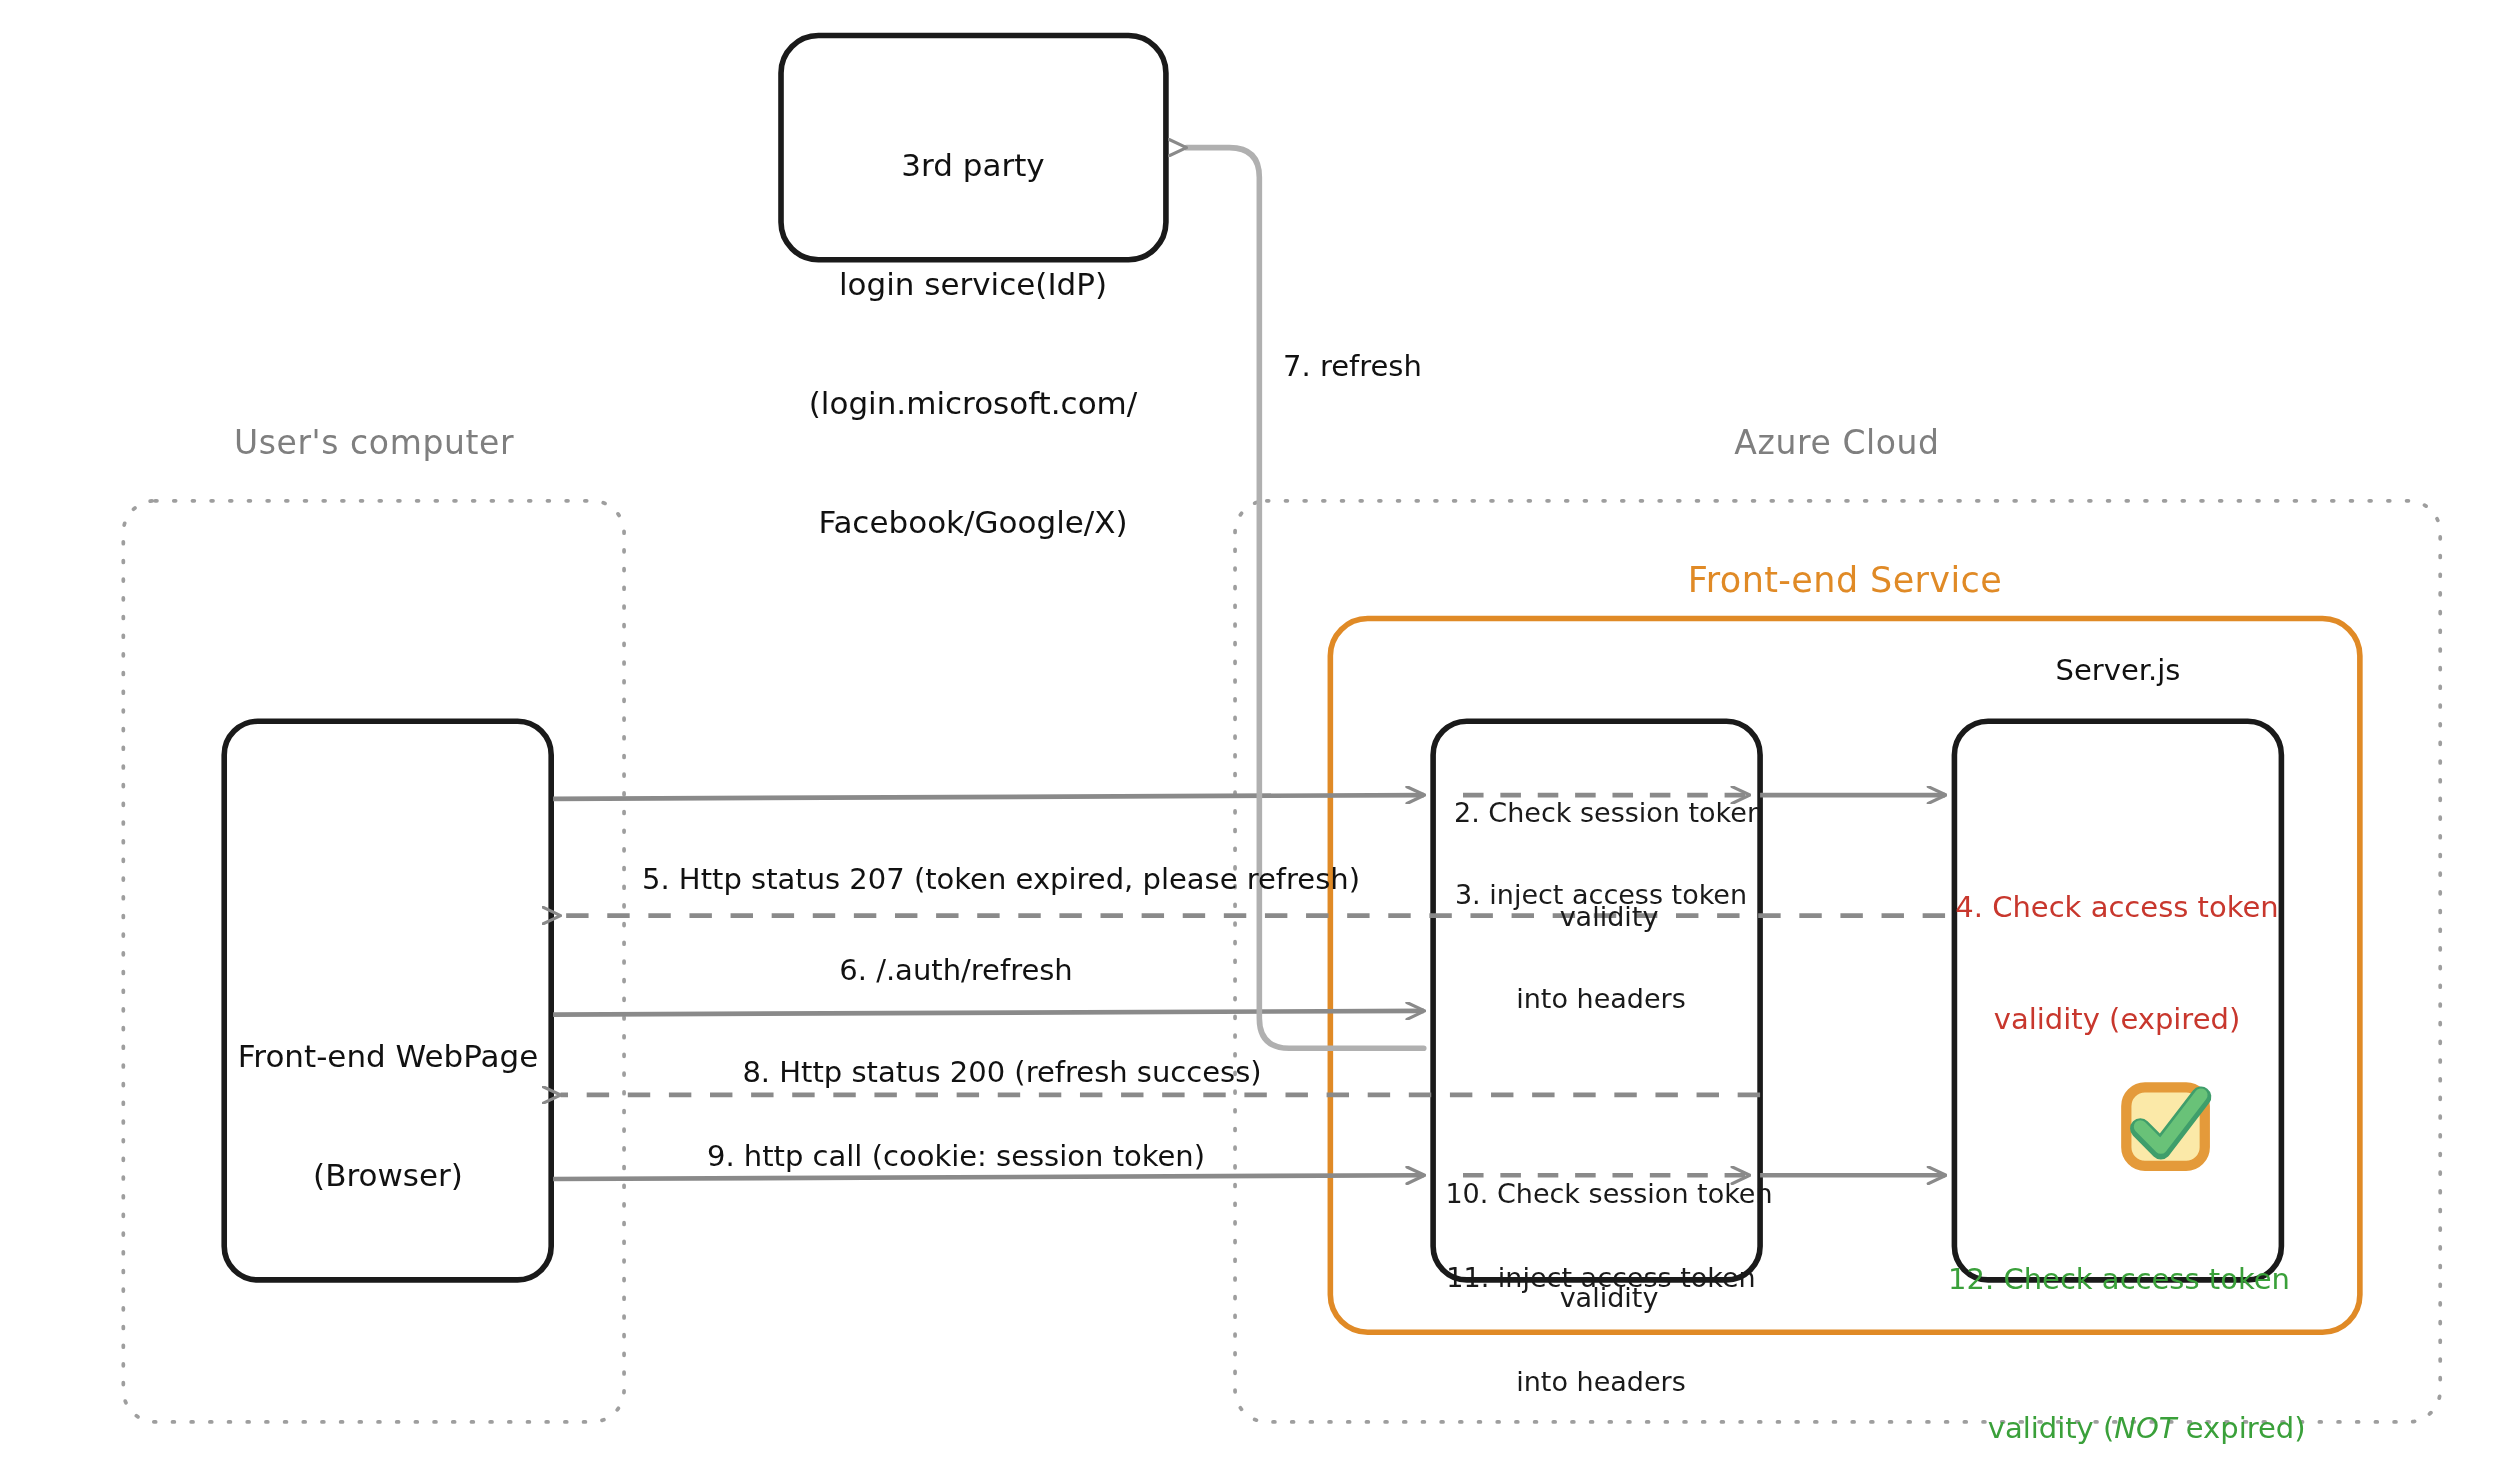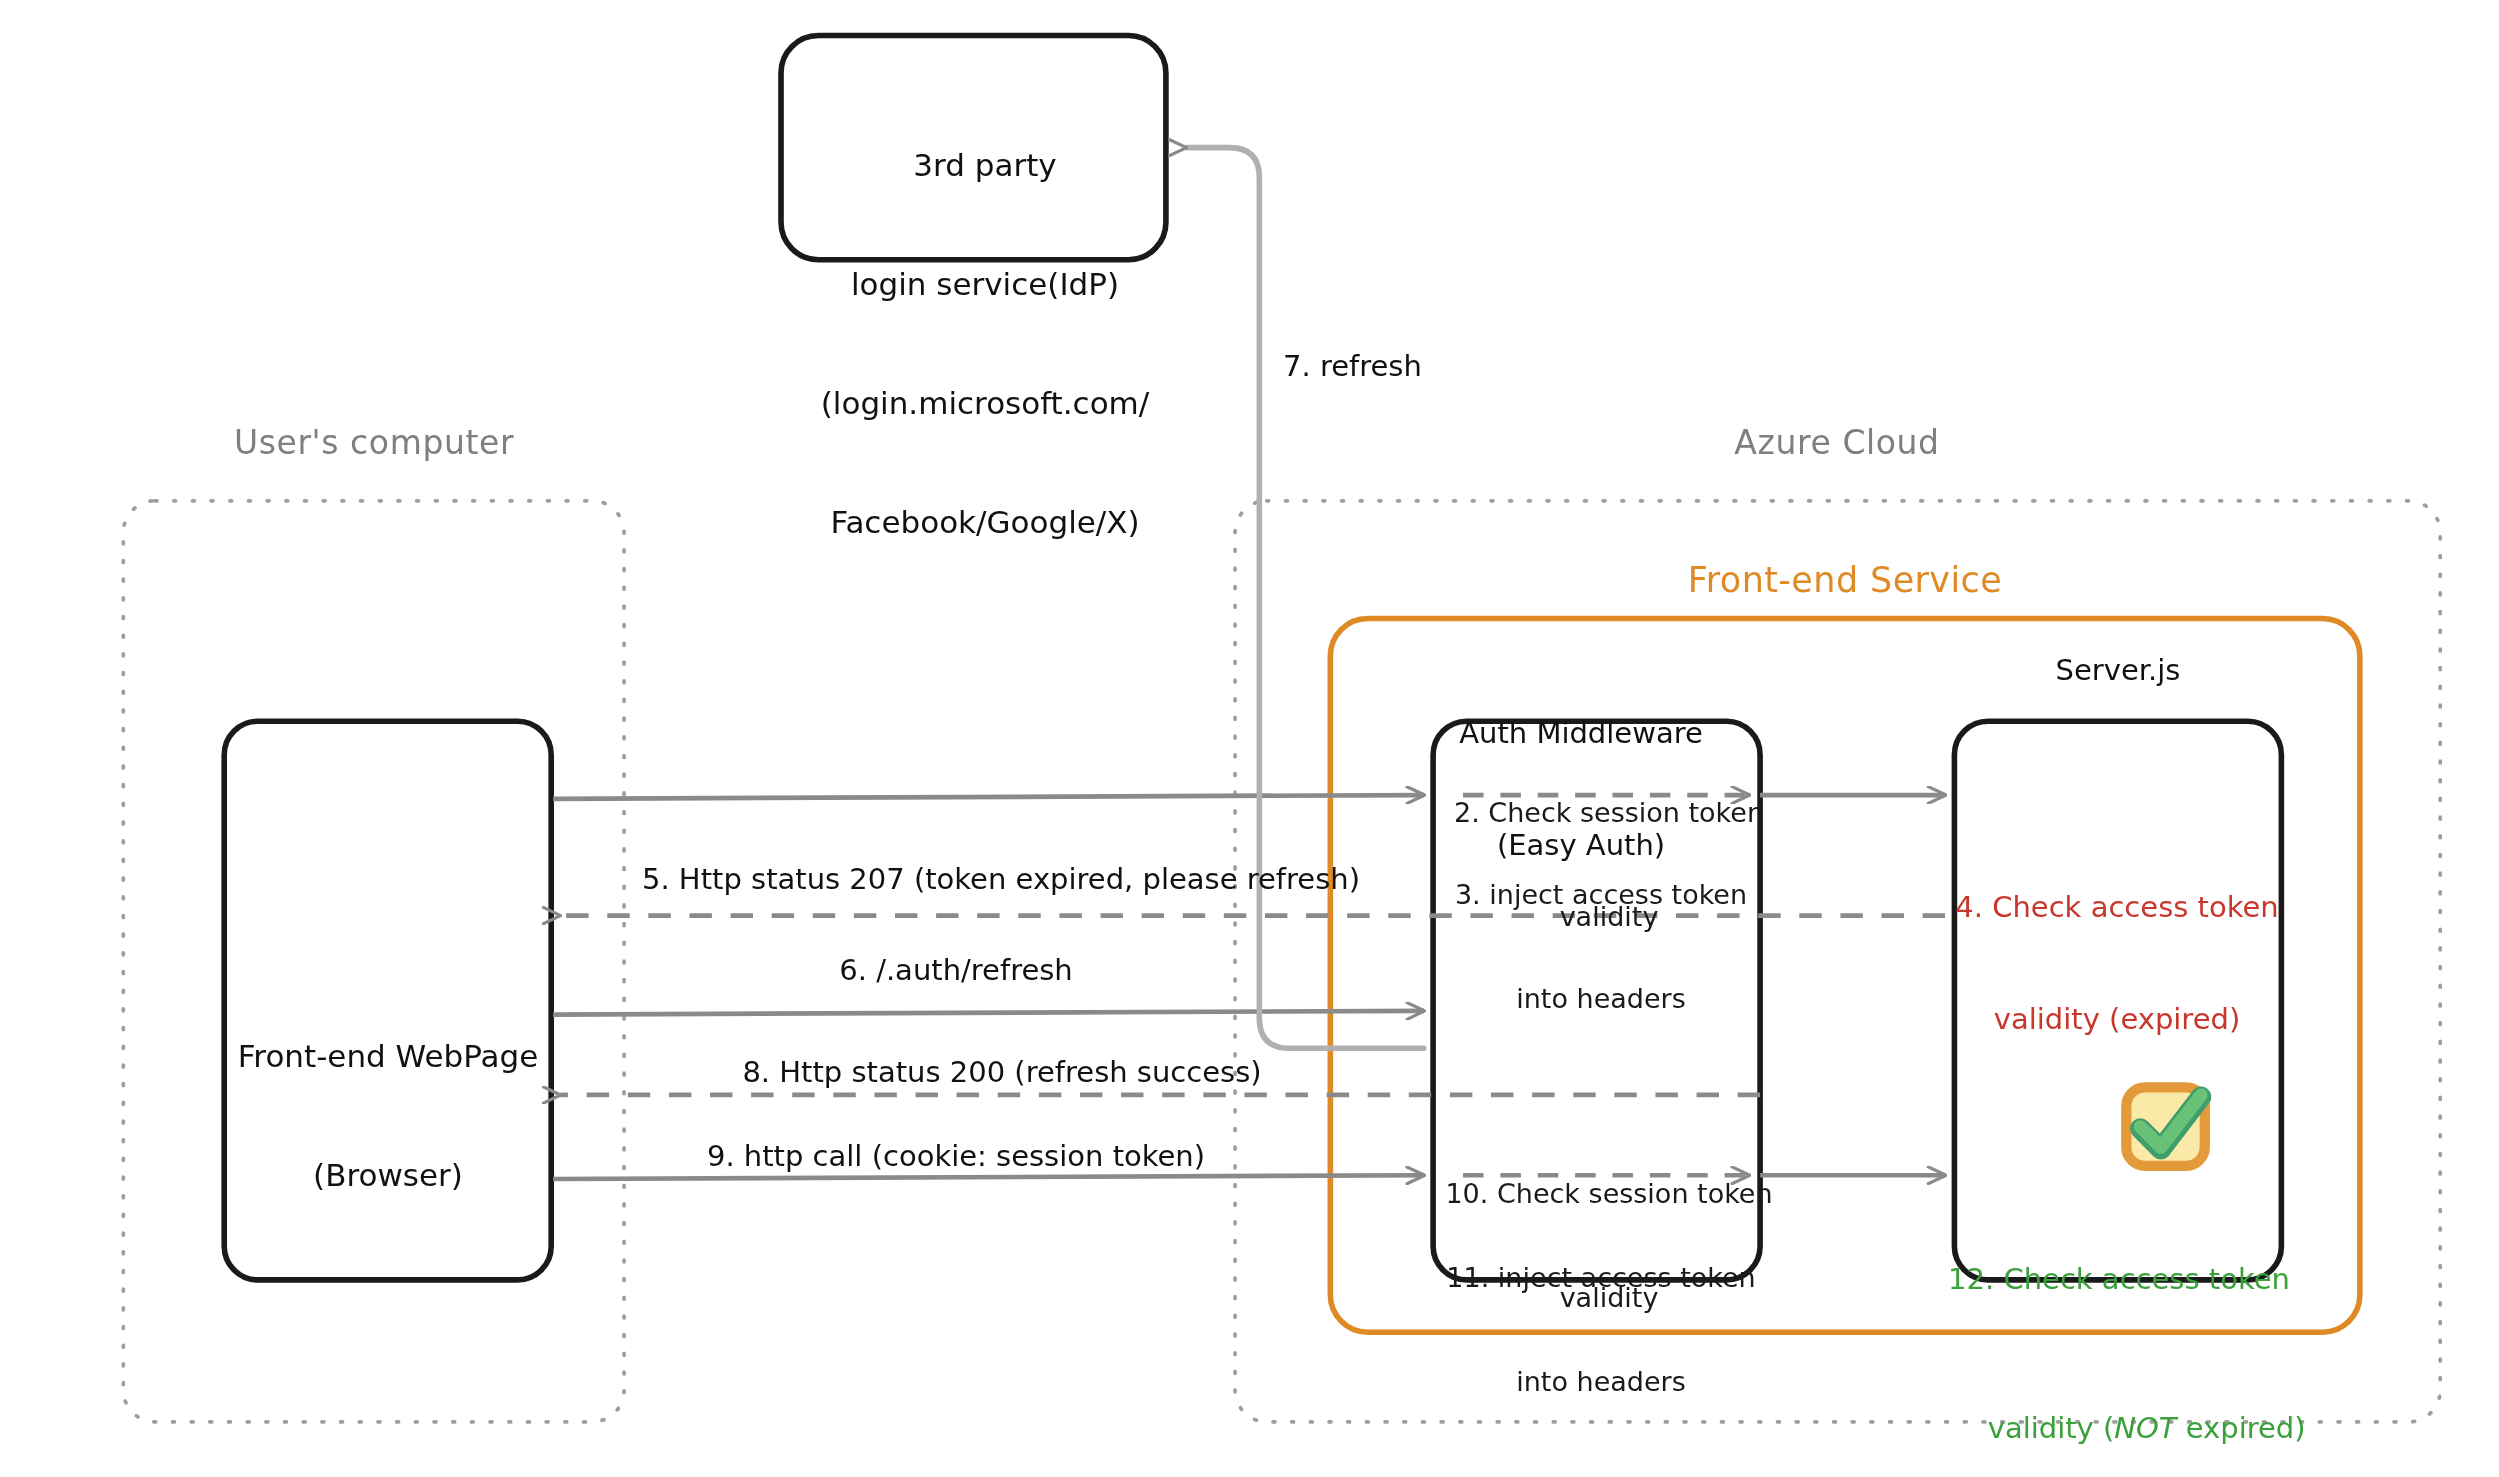--- a/index.html
+++ b/index.html
@@ -111,36 +111,32 @@
       <path d="M2291,1206 L2313,1228 L2356,1172" fill="none" stroke="#69c278" stroke-width="14" stroke-linecap="round" stroke-linejoin="round"></path>
     </g>
   </svg>
 
   <div class="lbl zone-title ctr" style="left:374px;top:422px;">User's computer</div>
 
   <div class="lbl zone-title ctr" style="left:1837px;top:422px;">Azure Cloud</div>
 
   <div class="lbl svc-title ctr" style="left:1845px;top:558px;">Front-end Service</div>
 
-  <div class="lbl node-text ctr" style="left:973px;top:67px;margin-left:12px;">
+  <div class="lbl node-text ctr" style="left:973px;top:67px;">
     <div>3rd party</div>
     <div>login service(IdP)</div>
     <div>(login.microsoft.com/</div>
     <div>Facebook/Google/X)</div>
   </div>
 
   <div class="lbl node-text ctr" style="left:388px;top:958px;">
     <div>Front-end WebPage</div>
     <div>(Browser)</div>
   </div>
 
-  <div class="lbl node-title ctr" style="left:1581px;top:641px;">
-    <div>Auth Middleware</div>
-    <div>(Easy Auth)</div>
-  </div>
 
   <div class="lbl node-title ctr" style="left:2118px;top:652px;">Server.js</div>
 
   <div class="lbl step-text ctr" style="left:1609px;top:727px;">
     <div>2. Check session token</div>
     <div>validity</div>
   </div>
 
   <div class="lbl step-text ctr" style="left:1601px;top:809px;">
     <div>3. inject access token</div>

